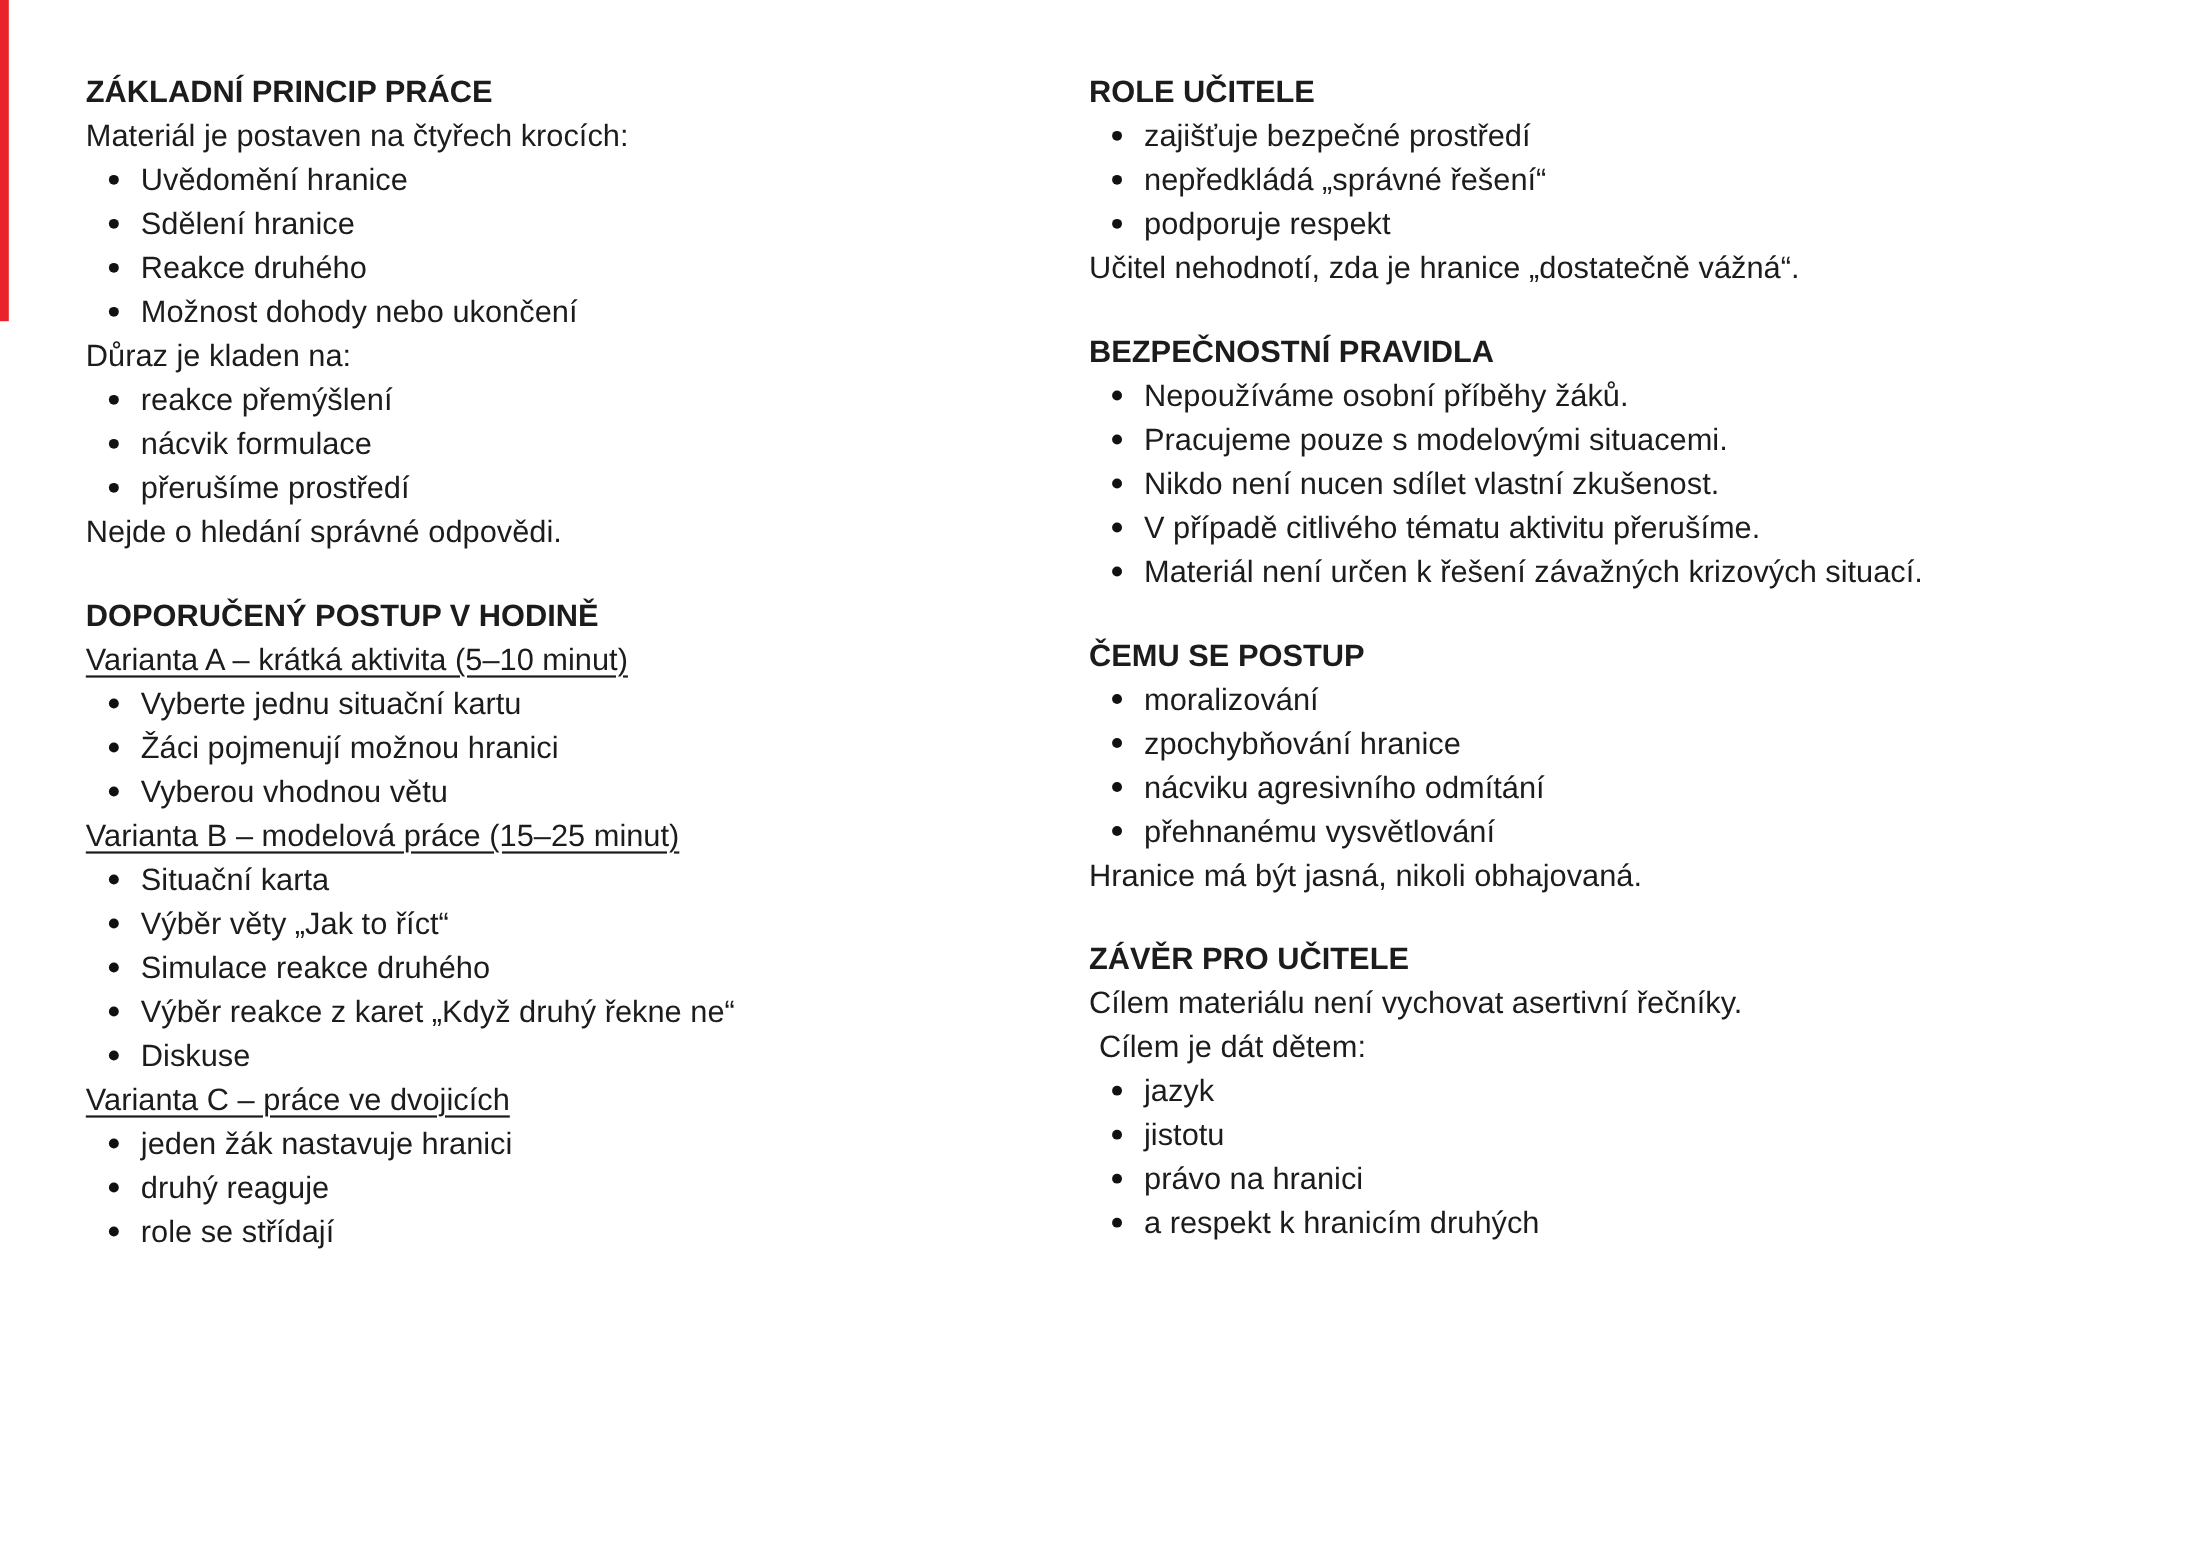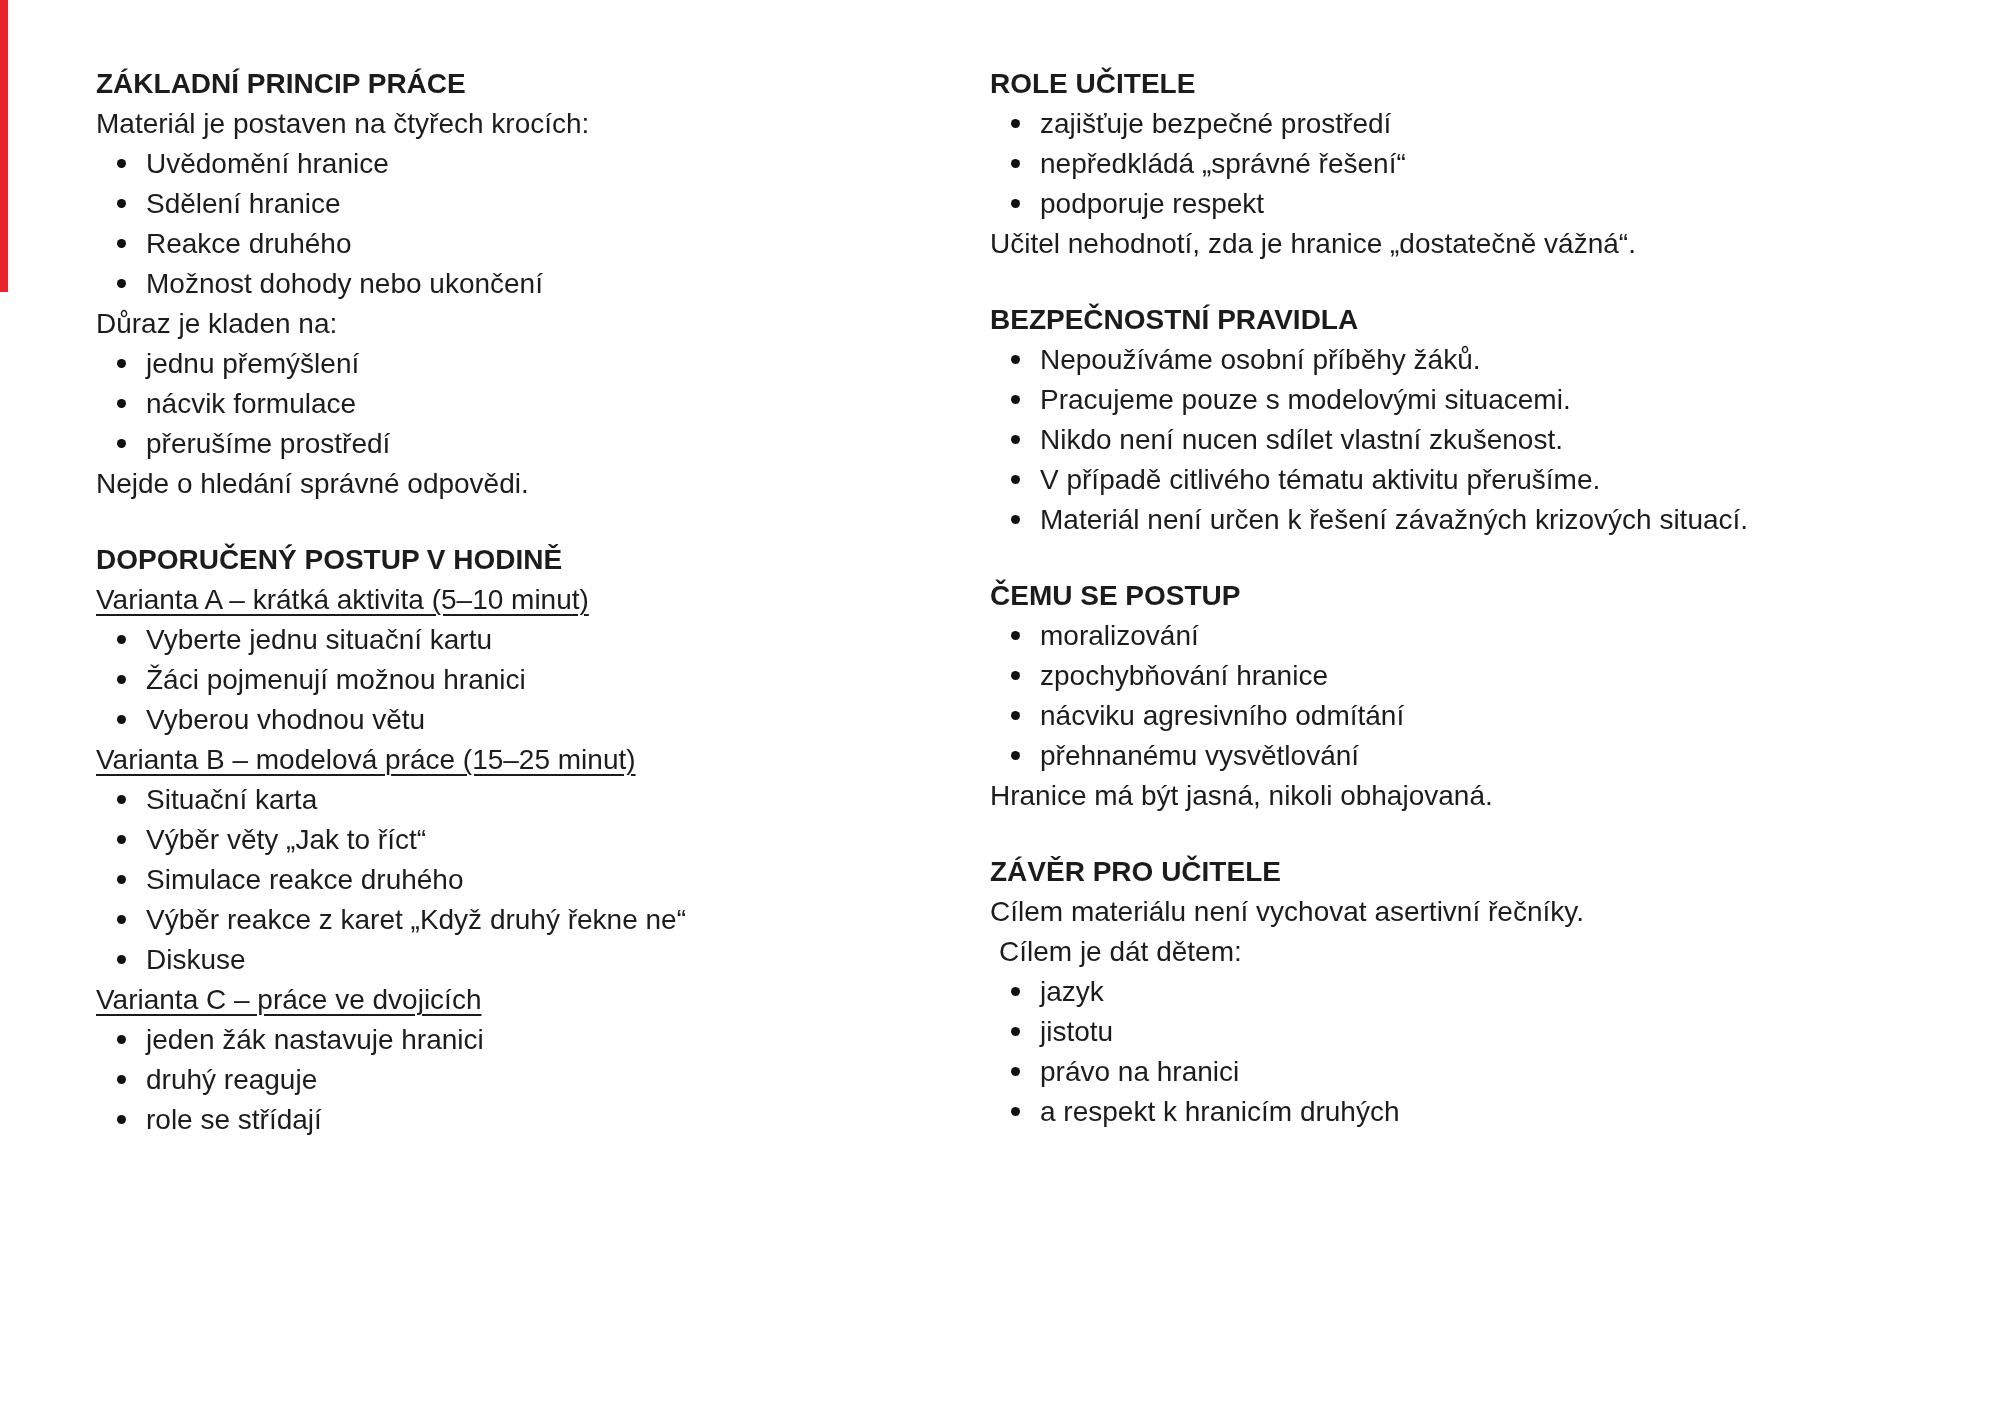--- a/index.html
+++ b/index.html
@@ -21,21 +21,21 @@
     top: 0;
     width: 8px;
     height: 292px;
   }
   .col {
     position: absolute;
     top: 64px;
     font-size: 28px;
     line-height: 40px;
   }
-  .col-left  { left: 78px;  width: 880px; margin-left: 18px; }
+  .col-left  { left: 78px;  width: 880px; }
   .col-right { left: 990px; width: 940px; }
 
   .block { white-space: nowrap; }
   .block.heading { font-weight: bold; }
   .block.underline {
     text-decoration: underline;
     text-underline-offset: 5px;
     text-decoration-thickness: 2px;
   }
   .block.gap { height: 36px; }
@@ -78,21 +78,21 @@
       <span class="dot"></span>
       <span class="btxt">Reakce druhého</span>
     </div>
     <div class="block bullet">
       <span class="dot"></span>
       <span class="btxt">Možnost dohody nebo ukončení</span>
     </div>
     <div class="block para">Důraz je kladen na:</div>
     <div class="block bullet">
       <span class="dot"></span>
-      <span class="btxt">jednu přemýšlení</span>
+      <span class="btxt">reakce přemýšlení</span>
     </div>
     <div class="block bullet">
       <span class="dot"></span>
       <span class="btxt">nácvik formulace</span>
     </div>
     <div class="block bullet">
       <span class="dot"></span>
       <span class="btxt">přerušíme prostředí</span>
     </div>
     <div class="block para">Nejde o hledání správné odpovědi.</div>

